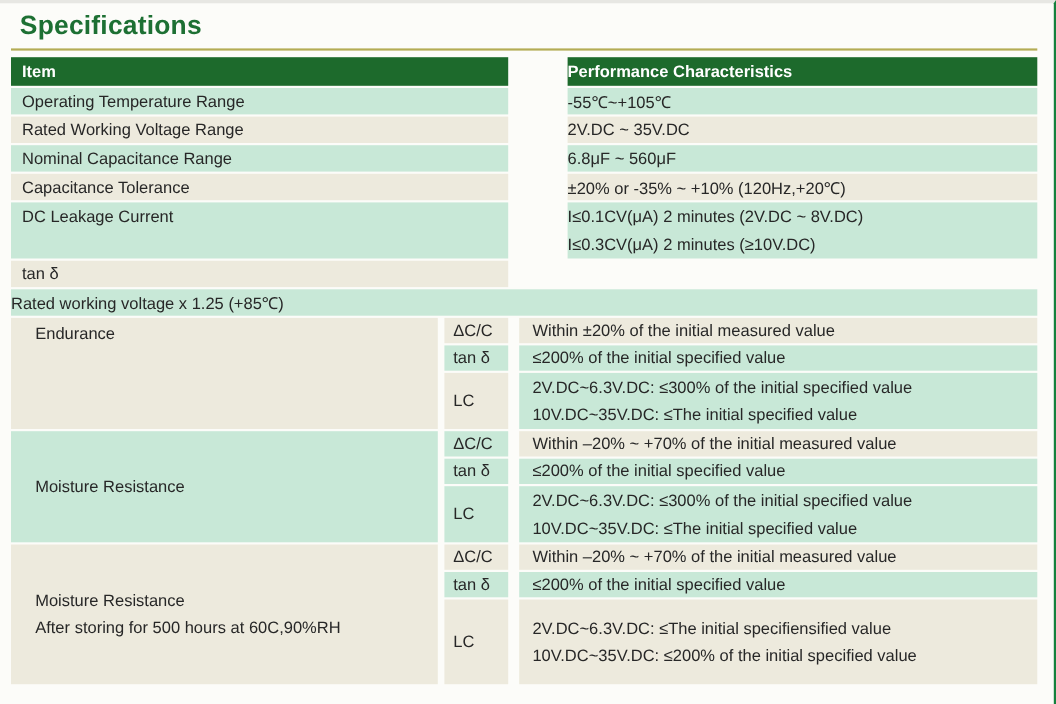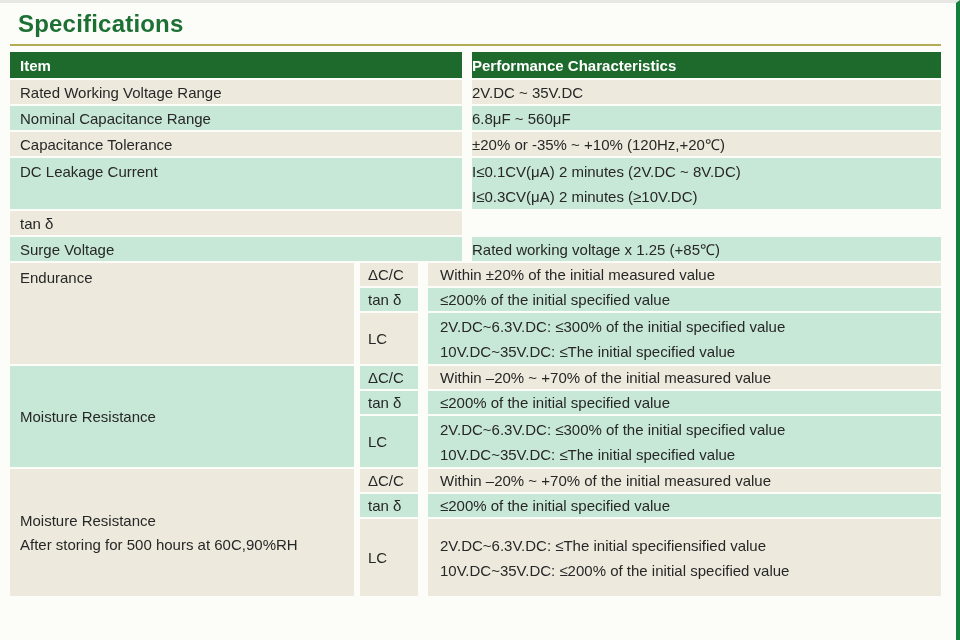--- a/index.html
+++ b/index.html
@@ -1,43 +1,43 @@
 <!DOCTYPE html>
 <html style="--header_bg: #1d6a2c; --header_text: #ffffff; --mint: #c8e8d7; --cream: #edeadd; --title_color: #1d7033; --rule_color: #b4ac55; --text_color: #272727; --page_bg: #fcfcf9;"><head>
 <meta charset="utf-8">
 <style>
   html,body{margin:0;padding:0;background:#ffffff;}
   .screen{
     position:relative;width:960px;height:640px;box-sizing:border-box;
     background:var(--page_bg,#fcfcf9);
-    border-top:3px solid #e7e7e3;border-right:4px solid #15803d;
+    border-top:3px solid #e7e7e3;border-right:2px solid #15803d;
     font-family:"Liberation Sans",sans-serif;color:var(--text_color,#272727);
     overflow:hidden;
   }
   .inner{padding:7px 15px 0 10px;}
   .page-title{margin:0 0 0 8px;font-size:24px;font-weight:bold;color:var(--title_color,#1d7033);letter-spacing:.2px;}
   .title-rule{height:2px;background:var(--rule_color,#b4ac55);margin-top:6px;}
   .spec-table{margin-top:6px;font-size:15px;}
-  .row{display:flex;margin-bottom:2px;}
+  .row{display:flex;margin-bottom:2px;gap:44px;}
   .cell{box-sizing:border-box;}
   .mint{background:var(--mint,#c8e8d7);}
   .cream{background:var(--cream,#edeadd);}
   
   .hdr .cell{background:var(--header_bg,#1d6a2c);color:var(--header_text,#fff);font-weight:bold;height:26px;display:flex;align-items:center;}
   
   .item{width:452px;margin-right:10px;padding-left:10px;display:flex;align-items:center;}
   .val{flex:1;padding-left:0;display:flex;align-items:center;}
   .h24{height:24px;}
   .h51{height:51px;}
   .top{align-items:flex-start;padding-top:3px;line-height:21px;}
   .multi{flex-direction:column;justify-content:center;align-items:flex-start;}
   .multi div{line-height:25px;}
   
   .section{display:flex;margin-bottom:2px;}
-  .sec-left{width:344px;margin-right:6px;padding-left:10px;box-sizing:border-box;}
+  .sec-left{width:388px;margin-right:6px;padding-left:22px;box-sizing:border-box;}
   .sec-left.v-top .sec-label{margin-top:4px;line-height:21px;}
   .sec-left.v-top .sec-note{margin-top:27px;line-height:21px;}
   .sec-left.v-center{display:flex;flex-direction:column;justify-content:center;}
   .sec-left.v-center div{line-height:24px;}
   .sec-body{flex:1;display:flex;flex-direction:column;}
   .subrow{display:flex;margin-bottom:2px;}
   .subrow:last-child{margin-bottom:0;}
   .sublabel{width:58px;margin-right:10px;padding-left:8px;display:flex;align-items:center;box-sizing:border-box;}
   .subval{flex:1;padding-left:12px;display:flex;flex-direction:column;justify-content:center;box-sizing:border-box;}
   .subval div{line-height:25px;}
@@ -54,20 +54,24 @@
     <div class="title-rule"></div>
 
     <div class="spec-table">
 
       <div class="row hdr">
         <div class="cell item">Item</div>
         <div class="cell val">Performance Characteristics</div>
       </div>
 
       <div class="row">
+        <div class="cell item mint h24">Operating Temperature Range</div>
+        <div class="cell val mint h24">-55℃~+105℃</div>
+      </div>
+      <div class="row">
         <div class="cell item cream h24">Rated Working Voltage Range</div>
         <div class="cell val cream h24">2V.DC ~ 35V.DC</div>
       </div>
       <div class="row">
         <div class="cell item mint h24">Nominal Capacitance Range</div>
         <div class="cell val mint h24">6.8μF ~ 560μF</div>
       </div>
       <div class="row">
         <div class="cell item cream h24">Capacitance Tolerance</div>
         <div class="cell val cream h24">±20% or -35% ~ +10% (120Hz,+20℃)</div>
@@ -76,21 +80,20 @@
         <div class="cell item mint h51 top">DC Leakage Current</div>
         <div class="cell val mint h51 multi">
           <div>I≤0.1CV(μA) 2 minutes (2V.DC ~ 8V.DC)</div>
           <div>I≤0.3CV(μA) 2 minutes (≥10V.DC)</div>
         </div>
       </div>
       <div class="row">
         <div class="cell item cream h24">tan δ</div>
       </div>
       <div class="row">
-        <div class="cell item mint h24">Surge Voltage</div>
         <div class="cell val mint h24">Rated working voltage x 1.25 (+85℃)</div>
       </div>
 
       <div class="section">
         <div class="cell sec-left cream v-top">
           <div class="sec-label">Endurance</div>
         </div>
         <div class="sec-body">
           <div class="subrow">
             <div class="cell sublabel cream sh1">ΔC/C</div>

